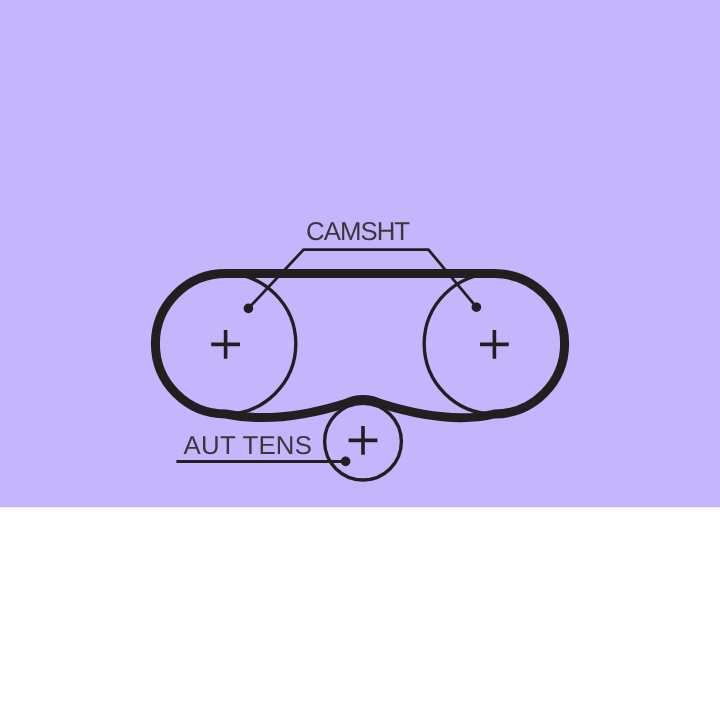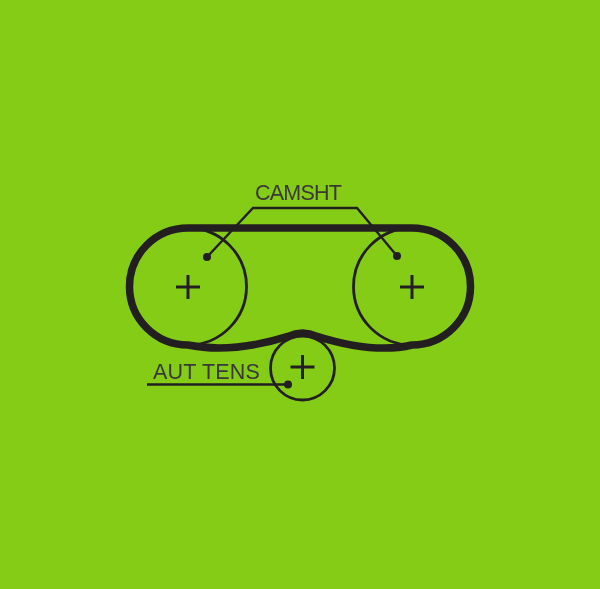--- a/index.html
+++ b/index.html
@@ -3,22 +3,22 @@
 <meta charset="utf-8">
 <style>
   html, body {
     margin: 0;
     padding: 0;
     background: #ffffff;
   }
   .stage {
     position: relative;
     width: 600px;
-    height: 589px;
-    background: #84cc16;
+    height: 423px;
+    background: #c4b5fd;
     overflow: hidden;
     font-family: "Liberation Sans", sans-serif;
     text-align: right;
   }
   svg.diagram {
     display: block;
     width: 600px;
     height: 589px;
   }
   .label-text {

